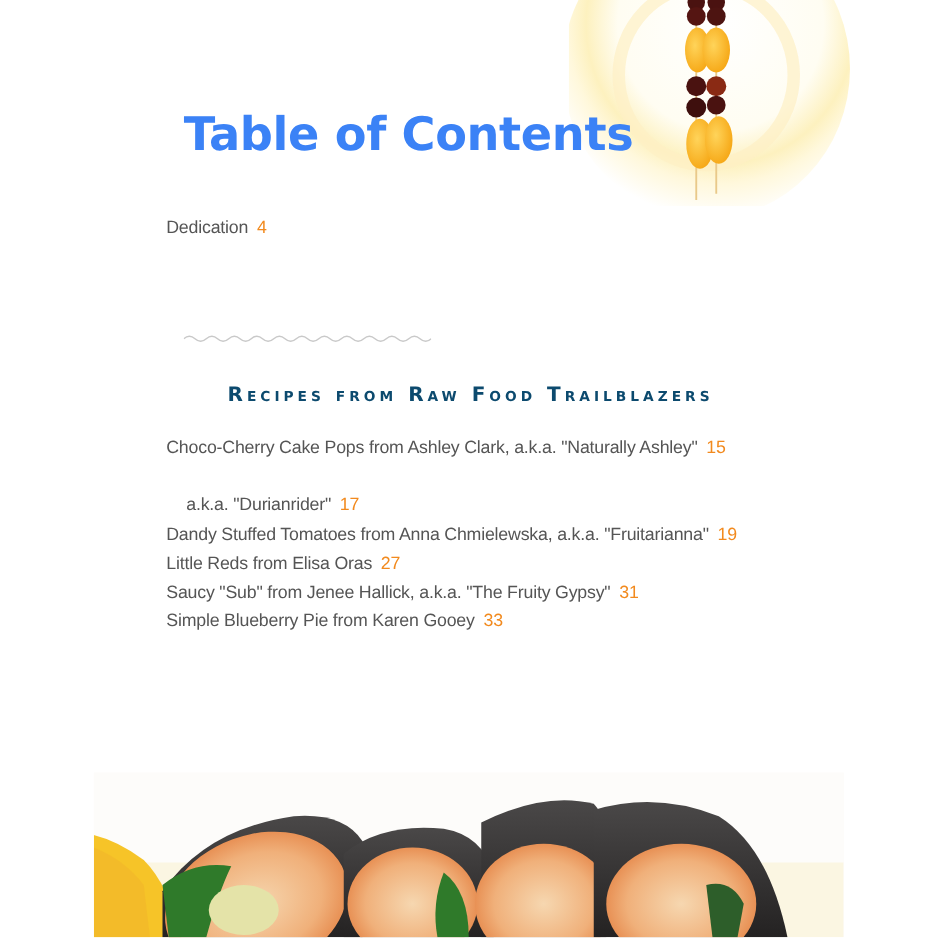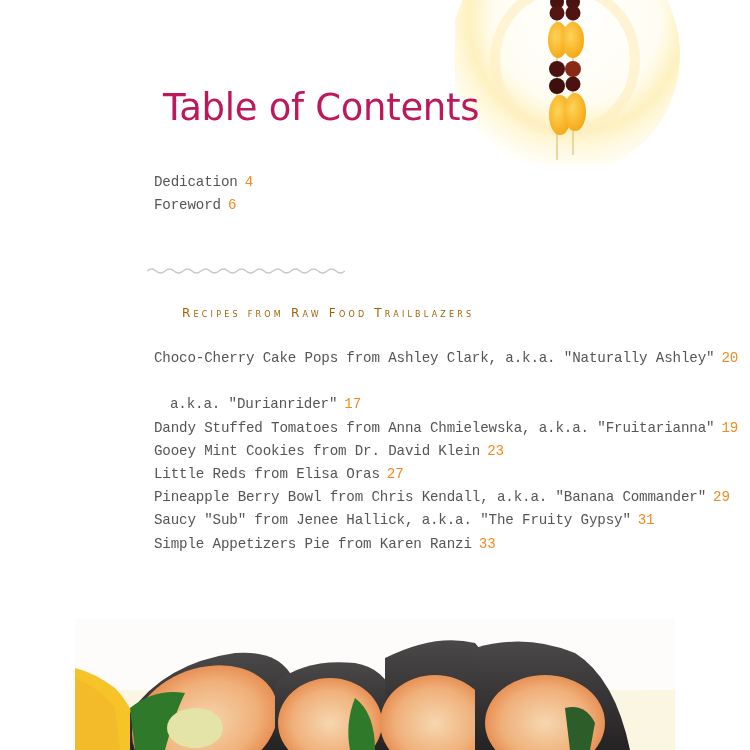--- a/index.html
+++ b/index.html
@@ -4,41 +4,41 @@
   <style>
     * { box-sizing: border-box; margin: 0; padding: 0; }
     html, body { width: 750px; height: 750px; background: #ffffff; overflow: hidden; }
     body { position: relative; font-family: "Liberation Sans", sans-serif; color: #555555; }
 
     
     .hero-photo { position: absolute; left: 455px; top: 0; width: 225px; height: 165px; overflow: hidden; }
     .hero-photo svg { display: block; }
 
     .title {
-      position: absolute; left: 163px; top: 86px;
-      font-family: "DejaVu Sans", sans-serif; font-weight: 400;
-      font-size: 37px; letter-spacing: -0.3px; color: #be185d;
+      position: absolute; left: 147px; top: 86px;
+      font-family: "DejaVu Sans", sans-serif; font-weight: 700;
+      font-size: 37px; letter-spacing: -0.3px; color: #3b82f6;
       white-space: nowrap;
     }
 
-    .toc-list { position: absolute; left: 154px; width: 480px; font-family: Liberation Mono, monospace; }
+    .toc-list { position: absolute; left: 133px; width: 480px; }
     .toc-entry { font-size: 14.2px; line-height: 23.2px; color: #555555; white-space: nowrap; letter-spacing: -0.15px; }
     .toc-entry .pg { color: #f28a1e; margin-left: 7px; }
     .toc-entry.pad-lg .pg { margin-left: 18px; }
     .toc-entry .indent { display: inline-block; padding-left: 16px; }
 
     .front-list { top: 171px; }
     .recipe-list { top: 347px; }
 
     .divider { position: absolute; left: 147px; top: 266px; width: 198px; height: 10px; }
 
     .section-heading {
       position: absolute; left: 182px; top: 306px;
-      font-family: "DejaVu Sans", sans-serif; font-weight: normal;
-      font-size: 12px; letter-spacing: 3.2px; color: #a16207;
+      font-family: "DejaVu Sans", sans-serif; font-weight: bold;
+      font-size: 16px; letter-spacing: 3.2px; color: #0c4a6e;
       font-variant: small-caps; white-space: nowrap;
     }
 
     .footer-photo { position: absolute; left: 75px; top: 618px; width: 600px; height: 132px; overflow: hidden; background: #fdfcf9; }
     .footer-photo svg { display: block; }
   </style>
 </head>
 <body>
 
 <div class="hero-photo">
@@ -79,56 +79,47 @@
     <ellipse cx="120" cy="112" rx="11" ry="19" fill="url(#orange)"></ellipse>
   </svg>
 </div>
 
 <h1 class="title">Table of Contents</h1>
 
 <div class="toc-list front-list">
   <div class="toc-entry">
     <span>Dedication</span><span class="pg">4</span>
   </div>
-  <div class="toc-entry">
-    <span>Foreword</span><span class="pg">6</span>
-  </div>
 </div>
 
 <svg class="divider" viewBox="0 0 198 10" width="198" height="10">
   <path d="M0 5 Q4.5 1 9 5 T18 5 T27 5 T36 5 T45 5 T54 5 T63 5 T72 5 T81 5 T90 5 T99 5 T108 5 T117 5 T126 5 T135 5 T144 5 T153 5 T162 5 T171 5 T180 5 T189 5 T198 5" fill="none" stroke="#c9c9c9" stroke-width="1.2"></path>
 </svg>
 
 <h2 class="section-heading">Recipes from Raw Food Trailblazers</h2>
 
 <div class="toc-list recipe-list">
   <div class="toc-entry">
-    <span>Choco-Cherry Cake Pops from Ashley Clark, a.k.a. "Naturally Ashley"</span><span class="pg">20</span>
+    <span>Choco-Cherry Cake Pops from Ashley Clark, a.k.a. "Naturally Ashley"</span><span class="pg">15</span>
   </div>
   <div class="toc-entry">
     <br>
     <span class="indent">a.k.a. "Durianrider"</span><span class="pg">17</span>
   </div>
   <div class="toc-entry">
     <span>Dandy Stuffed Tomatoes from Anna Chmielewska, a.k.a. "Fruitarianna"</span><span class="pg">19</span>
   </div>
   <div class="toc-entry">
-    <span>Gooey Mint Cookies from Dr. David Klein</span><span class="pg">23</span>
-  </div>
-  <div class="toc-entry">
     <span>Little Reds from Elisa Oras</span><span class="pg">27</span>
-  </div>
-  <div class="toc-entry">
-    <span>Pineapple Berry Bowl from Chris Kendall, a.k.a. "Banana Commander"</span><span class="pg">29</span>
   </div>
   <div class="toc-entry">
     <span>Saucy "Sub" from Jenee Hallick, a.k.a. "The Fruity Gypsy"</span><span class="pg">31</span>
   </div>
   <div class="toc-entry">
-    <span>Simple Appetizers Pie from Karen Ranzi</span><span class="pg">33</span>
+    <span>Simple Blueberry Pie from Karen Gooey</span><span class="pg">33</span>
   </div>
 </div>
 
 <div class="footer-photo">
   <svg width="600" height="132" viewBox="0 0 600 132">
     <defs>
       <linearGradient id="nori" x1="0" y1="0" x2="0" y2="1">
         <stop offset="0" stop-color="#4a4848"></stop>
         <stop offset="1" stop-color="#242222"></stop>
       </linearGradient>

